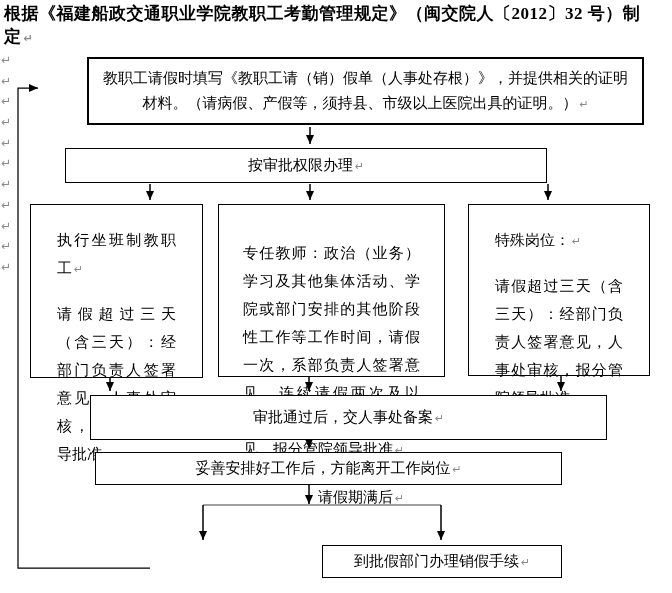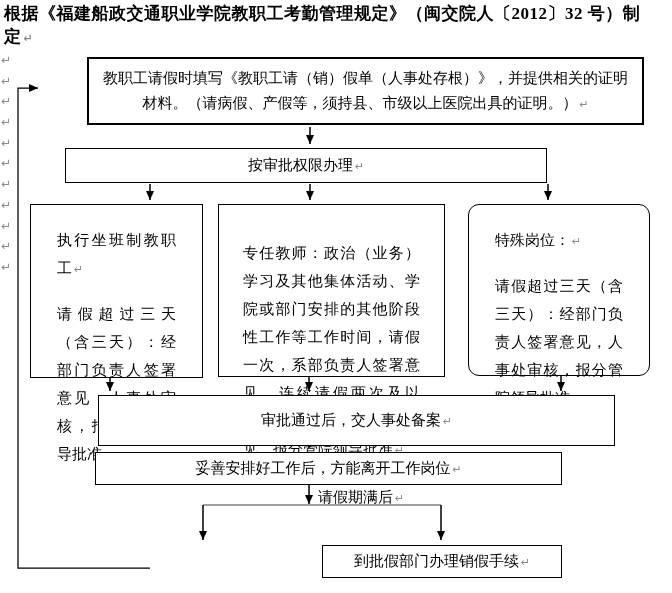--- a/index.html
+++ b/index.html
@@ -88,26 +88,26 @@
 
   <div class="box colbox" style="left:30px;top:204px;width:173px;height:174px;">
     <p><span>执行坐班制教职工</span><span class="cr">↵</span></p>
     <p><span>请假超过三天（含三天）：经部门负责人签署意见，人事处审核，报分管院领导批准。</span><span class="cr">↵</span></p>
   </div>
 
   <div class="box colbox" style="left:218px;top:204px;width:227px;height:173px;padding:18px 8px;">
     <p><span>专任教师：政治（业务）学习及其他集体活动、学院或部门安排的其他阶段性工作等工作时间，请假一次，系部负责人签署意见。连续请假两次及以上，系部负责人签署意见，报分管院领导批准</span><span class="cr">↵</span></p>
   </div>
 
-  <div class="box colbox" style="left:468px;top:204px;width:182px;height:172px;border-radius:11px;">
+  <div class="box colbox" style="left:468px;top:204px;width:182px;height:172px;">
     <p><span>特殊岗位：</span><span class="cr">↵</span></p>
     <p><span>请假超过三天（含三天）：经部门负责人签署意见，人事处审核，报分管院领导批准。</span><span class="cr">↵</span></p>
   </div>
 
-  <div class="box cbox" style="left:98px;top:395px;width:517px;height:51px;">
+  <div class="box cbox" style="left:90px;top:395px;width:517px;height:45px;">
     <div><span>审批通过后，交人事处备案</span><span class="cr">↵</span></div>
   </div>
 
   <div class="box cbox" style="left:95px;top:452px;width:467px;height:33px;">
     <div><span>妥善安排好工作后，方能离开工作岗位</span><span class="cr">↵</span></div>
   </div>
 
   <div class="branch-label"><span>请假期满后</span><span class="cr">↵</span></div>
 
 

